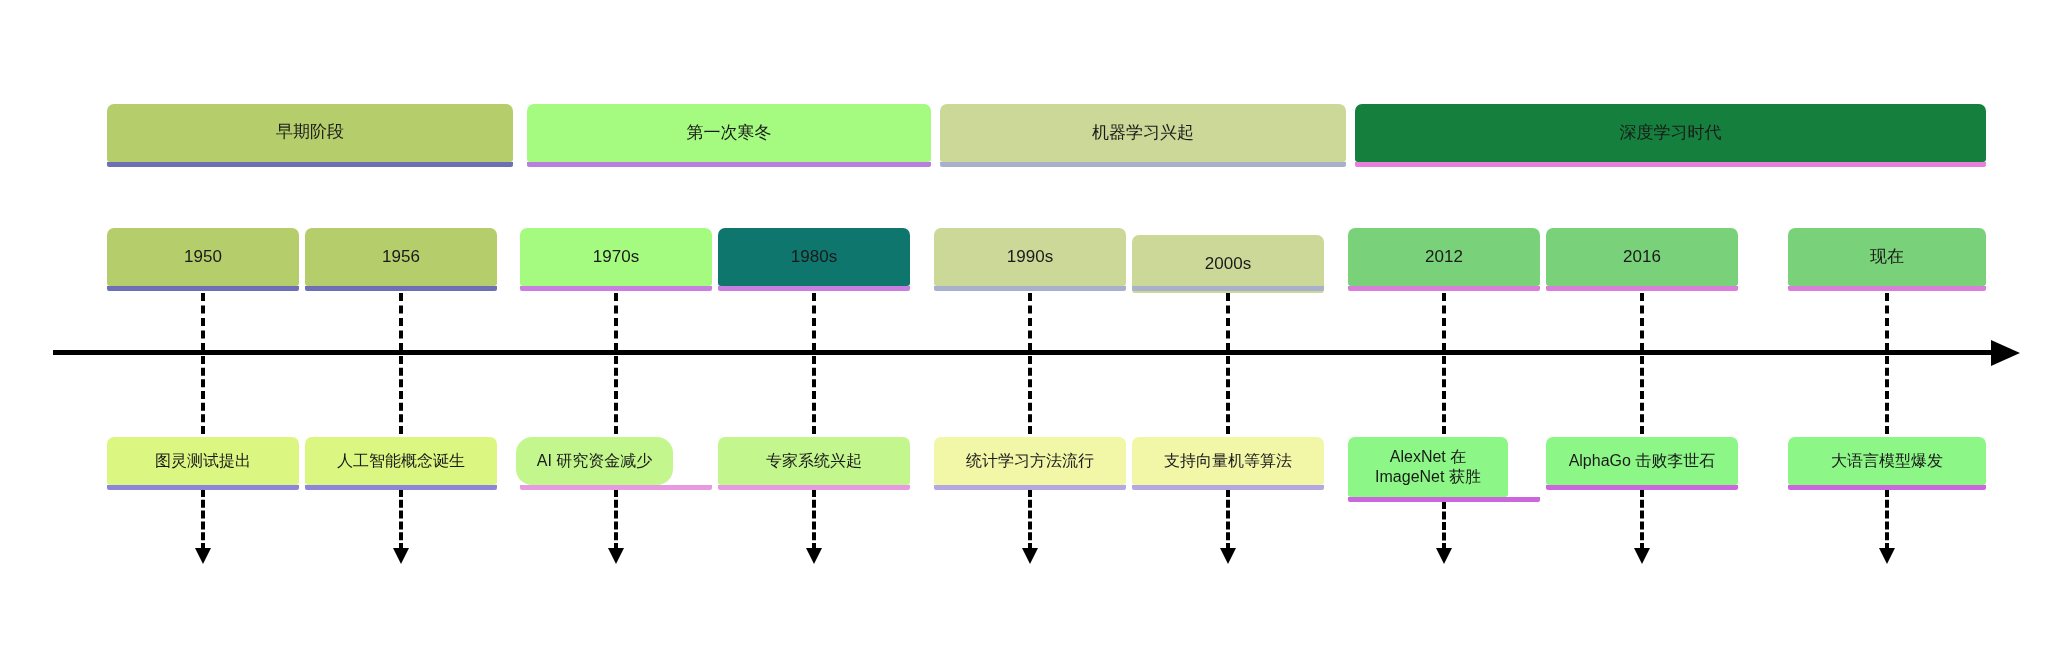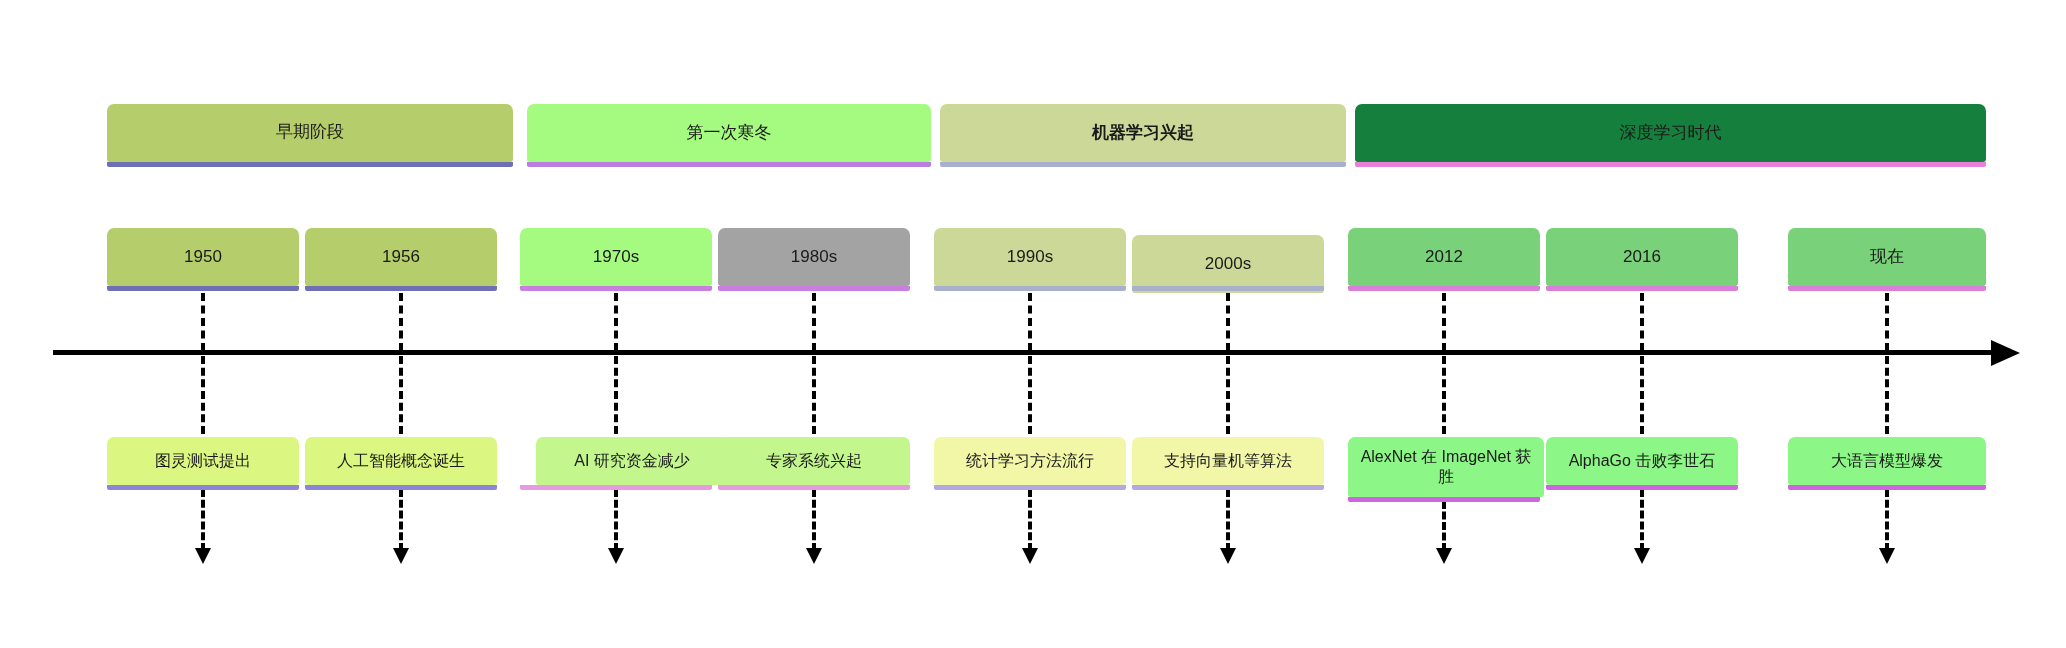--- a/index.html
+++ b/index.html
@@ -139,21 +139,21 @@
 
   <div id="era-row">
       <div class="card era" style="left: 107px; width: 406px; background: rgb(181, 205, 107); font-family: Liberation Mono, monospace;">
         <span class="card-label">早期阶段</span>
       </div>
       <div class="accent era-accent" style="left: 107px; width: 406px; background: rgb(111, 111, 181);"></div>
       <div class="card era" style="left: 527px; width: 404px; background: rgb(164, 251, 128);">
         <span class="card-label">第一次寒冬</span>
       </div>
       <div class="accent era-accent" style="left: 527px; width: 404px; background: rgb(185, 127, 224);"></div>
-      <div class="card era" style="left: 940px; width: 406px; background: rgb(204, 216, 151); font-weight: bold;">
+      <div class="card era" style="left: 940px; width: 406px; background: rgb(204, 216, 151);">
         <span class="card-label">机器学习兴起</span>
       </div>
       <div class="accent era-accent" style="left: 940px; width: 406px; background: rgb(168, 176, 204);"></div>
       <div class="card era" style="left: 1355px; width: 631px; background: #15803d;">
         <span class="card-label">深度学习时代</span>
       </div>
       <div class="accent era-accent" style="left: 1355px; width: 631px; background: rgb(232, 127, 217);"></div>
     </div>
 
   <div id="year-row">
@@ -162,21 +162,21 @@
       </div>
       <div class="accent year-accent" style="left: 107px; width: 192px; background: rgb(111, 111, 181);"></div>
       <div class="card year" style="left: 305px; width: 192px; background: rgb(181, 205, 107);">
         <span class="card-label">1956</span>
       </div>
       <div class="accent year-accent" style="left: 305px; width: 192px; background: rgb(111, 111, 181);"></div>
       <div class="card year" style="left: 520px; width: 192px; background: rgb(164, 251, 128);">
         <span class="card-label">1970s</span>
       </div>
       <div class="accent year-accent" style="left: 520px; width: 192px; background: rgb(201, 127, 224);"></div>
-      <div class="card year" style="left: 718px; width: 192px; background: #a3a3a3;">
+      <div class="card year" style="left: 718px; width: 192px; background: #0f766e;">
         <span class="card-label">1980s</span>
       </div>
       <div class="accent year-accent" style="left: 718px; width: 192px; background: rgb(201, 127, 224);"></div>
       <div class="card year" style="left: 934px; width: 192px; background: rgb(204, 216, 151);">
         <span class="card-label">1990s</span>
       </div>
       <div class="accent year-accent" style="left: 934px; width: 192px; background: rgb(168, 176, 204);"></div>
       <div class="card year" style="left: 1132px; width: 192px; background: rgb(204, 216, 151); margin-top: 7px;">
         <span class="card-label">2000s</span>
       </div>
@@ -239,37 +239,37 @@
 
   <div id="event-row">
       <div class="card event" style="left: 107px; width: 192px; background: rgb(220, 247, 129);">
         <span class="card-label">图灵测试提出</span>
       </div>
       <div class="accent event-accent" style="left: 107px; width: 192px; background: rgb(140, 133, 217); top: 485px;"></div>
       <div class="card event" style="left: 305px; width: 192px; background: rgb(220, 247, 129);">
         <span class="card-label">人工智能概念诞生</span>
       </div>
       <div class="accent event-accent" style="left: 305px; width: 192px; background: rgb(140, 133, 217); top: 485px;"></div>
-      <div class="card event" style="left: 536px; width: 192px; background: rgb(195, 247, 141);">
+      <div class="card event" style="left: 516px; width: 157px; background: rgb(195, 247, 141); border-radius: 16px;">
         <span class="card-label">AI 研究资金减少</span>
       </div>
       <div class="accent event-accent" style="left: 520px; width: 192px; background: rgb(232, 154, 224); top: 485px;"></div>
       <div class="card event" style="left: 718px; width: 192px; background: rgb(195, 247, 141);">
         <span class="card-label">专家系统兴起</span>
       </div>
       <div class="accent event-accent" style="left: 718px; width: 192px; background: rgb(232, 154, 224); top: 485px;"></div>
       <div class="card event" style="left: 934px; width: 192px; background: rgb(242, 247, 168);">
         <span class="card-label">统计学习方法流行</span>
       </div>
       <div class="accent event-accent" style="left: 934px; width: 192px; background: rgb(179, 168, 224); top: 485px;"></div>
       <div class="card event" style="left: 1132px; width: 192px; background: rgb(242, 247, 168);">
         <span class="card-label">支持向量机等算法</span>
       </div>
       <div class="accent event-accent" style="left: 1132px; width: 192px; background: rgb(179, 168, 224); top: 485px;"></div>
-      <div class="card event tall" style="left: 1348px; width: 196px; background: rgb(140, 247, 134);">
+      <div class="card event tall" style="left: 1348px; width: 160px; background: rgb(140, 247, 134);">
         <span class="card-label">AlexNet 在 ImageNet 获胜</span>
       </div>
       <div class="accent event-accent" style="left: 1348px; width: 192px; background: rgb(204, 102, 221); top: 497px;"></div>
       <div class="card event" style="left: 1546px; width: 192px; background: rgb(140, 247, 134);">
         <span class="card-label">AlphaGo 击败李世石</span>
       </div>
       <div class="accent event-accent" style="left: 1546px; width: 192px; background: rgb(204, 102, 221); top: 485px;"></div>
       <div class="card event" style="left: 1788px; width: 198px; background: rgb(140, 247, 134);">
         <span class="card-label">大语言模型爆发</span>
       </div>

